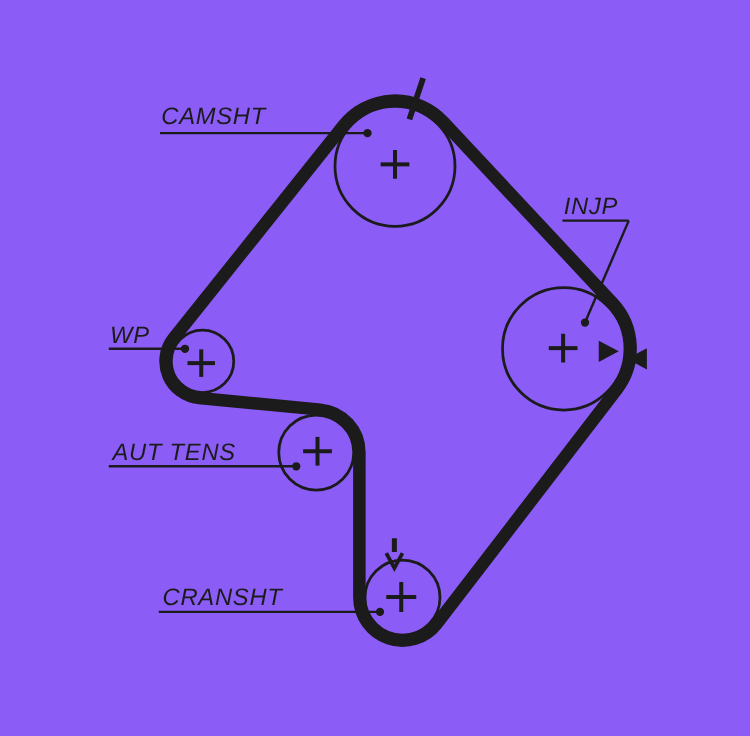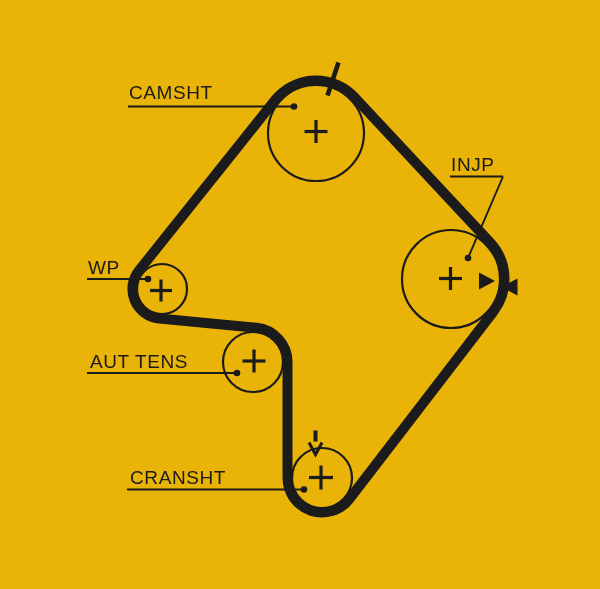--- a/index.html
+++ b/index.html
@@ -9,21 +9,22 @@
   }
   body {
     width: 600px;
     height: 589px;
     overflow: hidden;
     font-family: "Liberation Sans", sans-serif;
   }
   .diagram-wrap {
     width: 600px;
     height: 589px;
-    background: #eab308;
+    background: #8b5cf6;
+    font-style: italic;
   }
   svg {
     display: block;
   }
   .pulley {
     fill: none;
     stroke: #1b1b1b;
     stroke-width: 2.2;
   }
   .center-mark {

